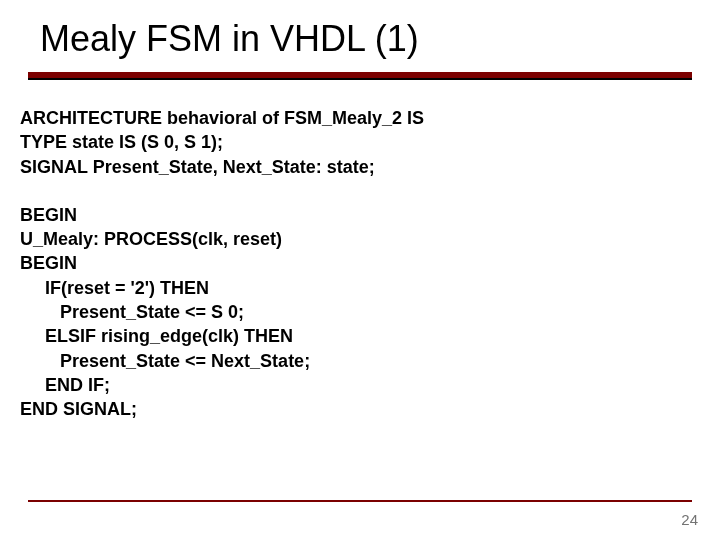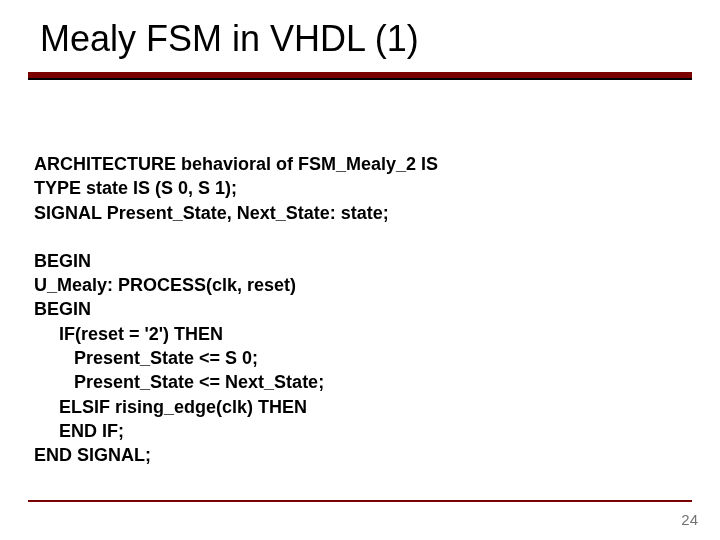--- a/index.html
+++ b/index.html
@@ -39,27 +39,26 @@
     position: absolute;
     left: 0;
     top: 6px;
     width: 100%;
     height: 2px;
     background: #000;
   }
   .body {
     position: absolute;
     top: 106px;
-    left: 34px;
+    left: 20px;
     right: 30px;
     font-size: 18px;
     font-weight: bold;
     color: #000;
     line-height: 1.35;
-    margin-top: 46px;
   }
   .body .line {
     white-space: pre;
   }
   .gap {
     height: 24px;
   }
   .footer-rule {
     position: absolute;
     left: 28px;
@@ -88,22 +87,22 @@
   <div class="body">
     <div class="line">ARCHITECTURE behavioral of FSM_Mealy_2 IS</div>
     <div class="line">TYPE state IS (S 0, S 1);</div>
     <div class="line">SIGNAL Present_State, Next_State: state;</div>
     <div class="gap"></div>
     <div class="line">BEGIN</div>
     <div class="line">U_Mealy: PROCESS(clk, reset)</div>
     <div class="line">BEGIN</div>
     <div class="line">     IF(reset = '2') THEN</div>
     <div class="line">        Present_State &lt;= S 0;</div>
+    <div class="line">     ELSIF rising_edge(clk) THEN</div>
     <div class="line">        Present_State &lt;= Next_State;</div>
-    <div class="line">     ELSIF rising_edge(clk) THEN</div>
     <div class="line">     END IF;</div>
     <div class="line">END SIGNAL;</div>
   </div>
 
   <div class="footer-rule"></div>
 
   <div class="page-num">24</div>
 
 </div>
 

